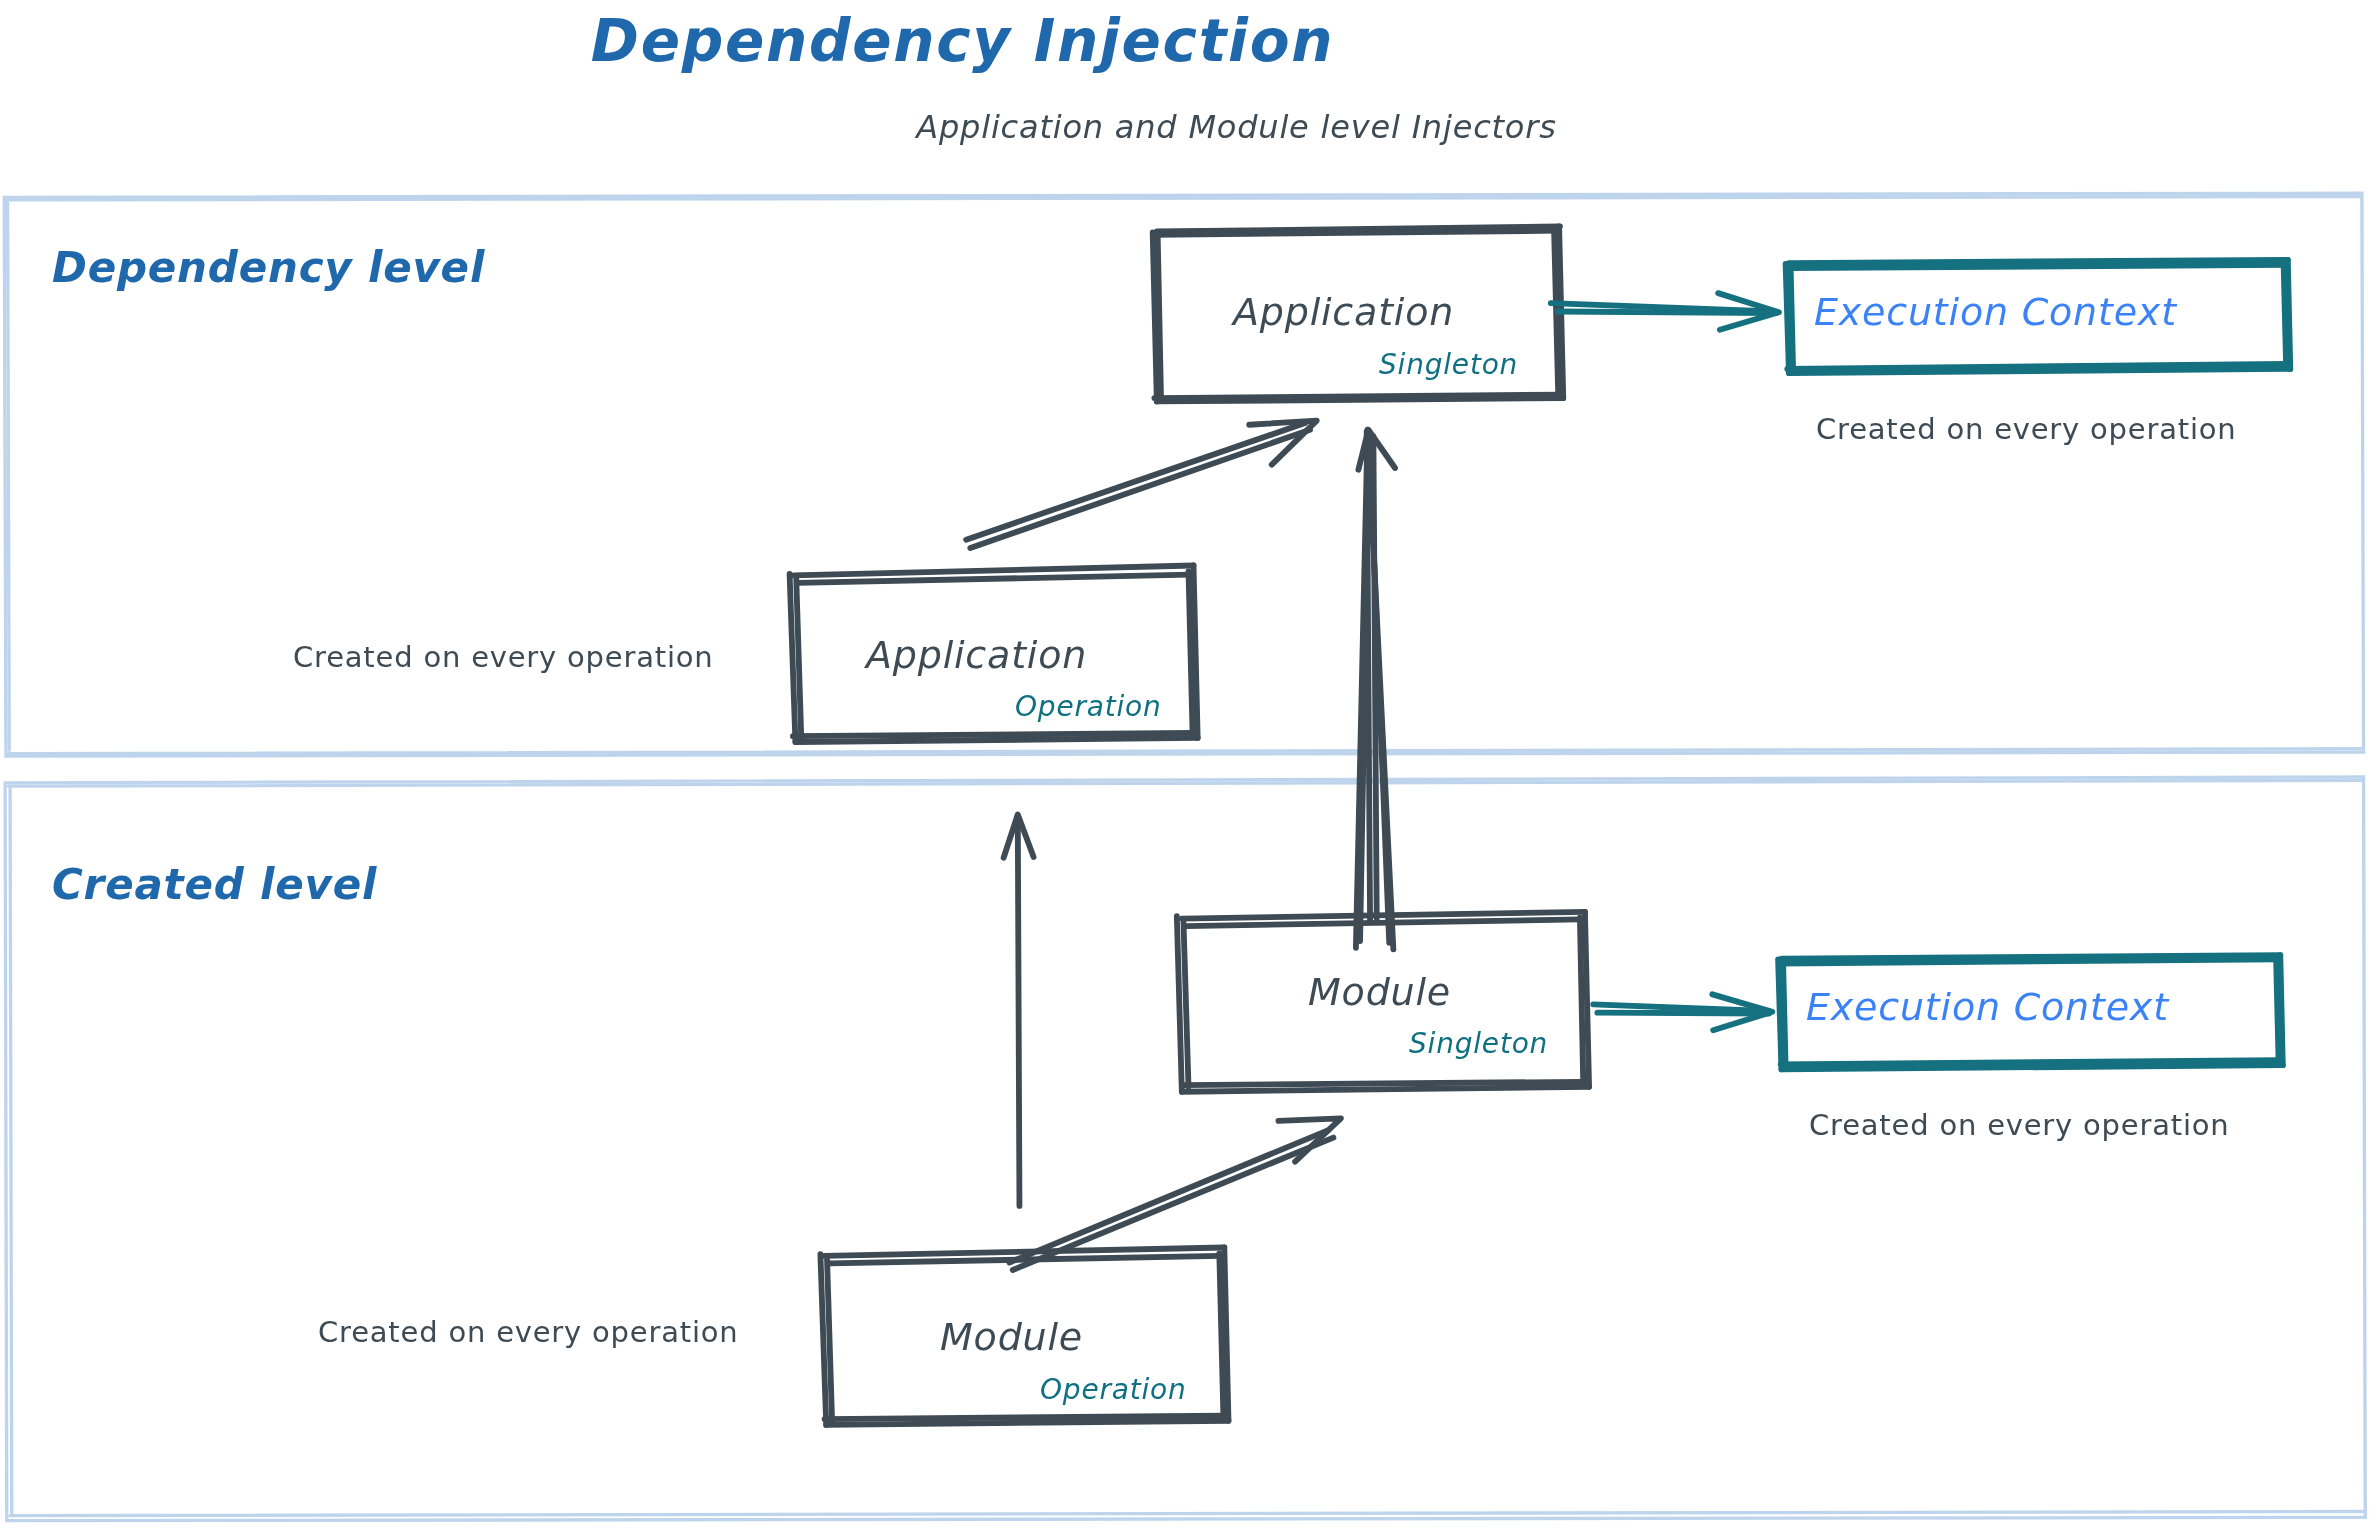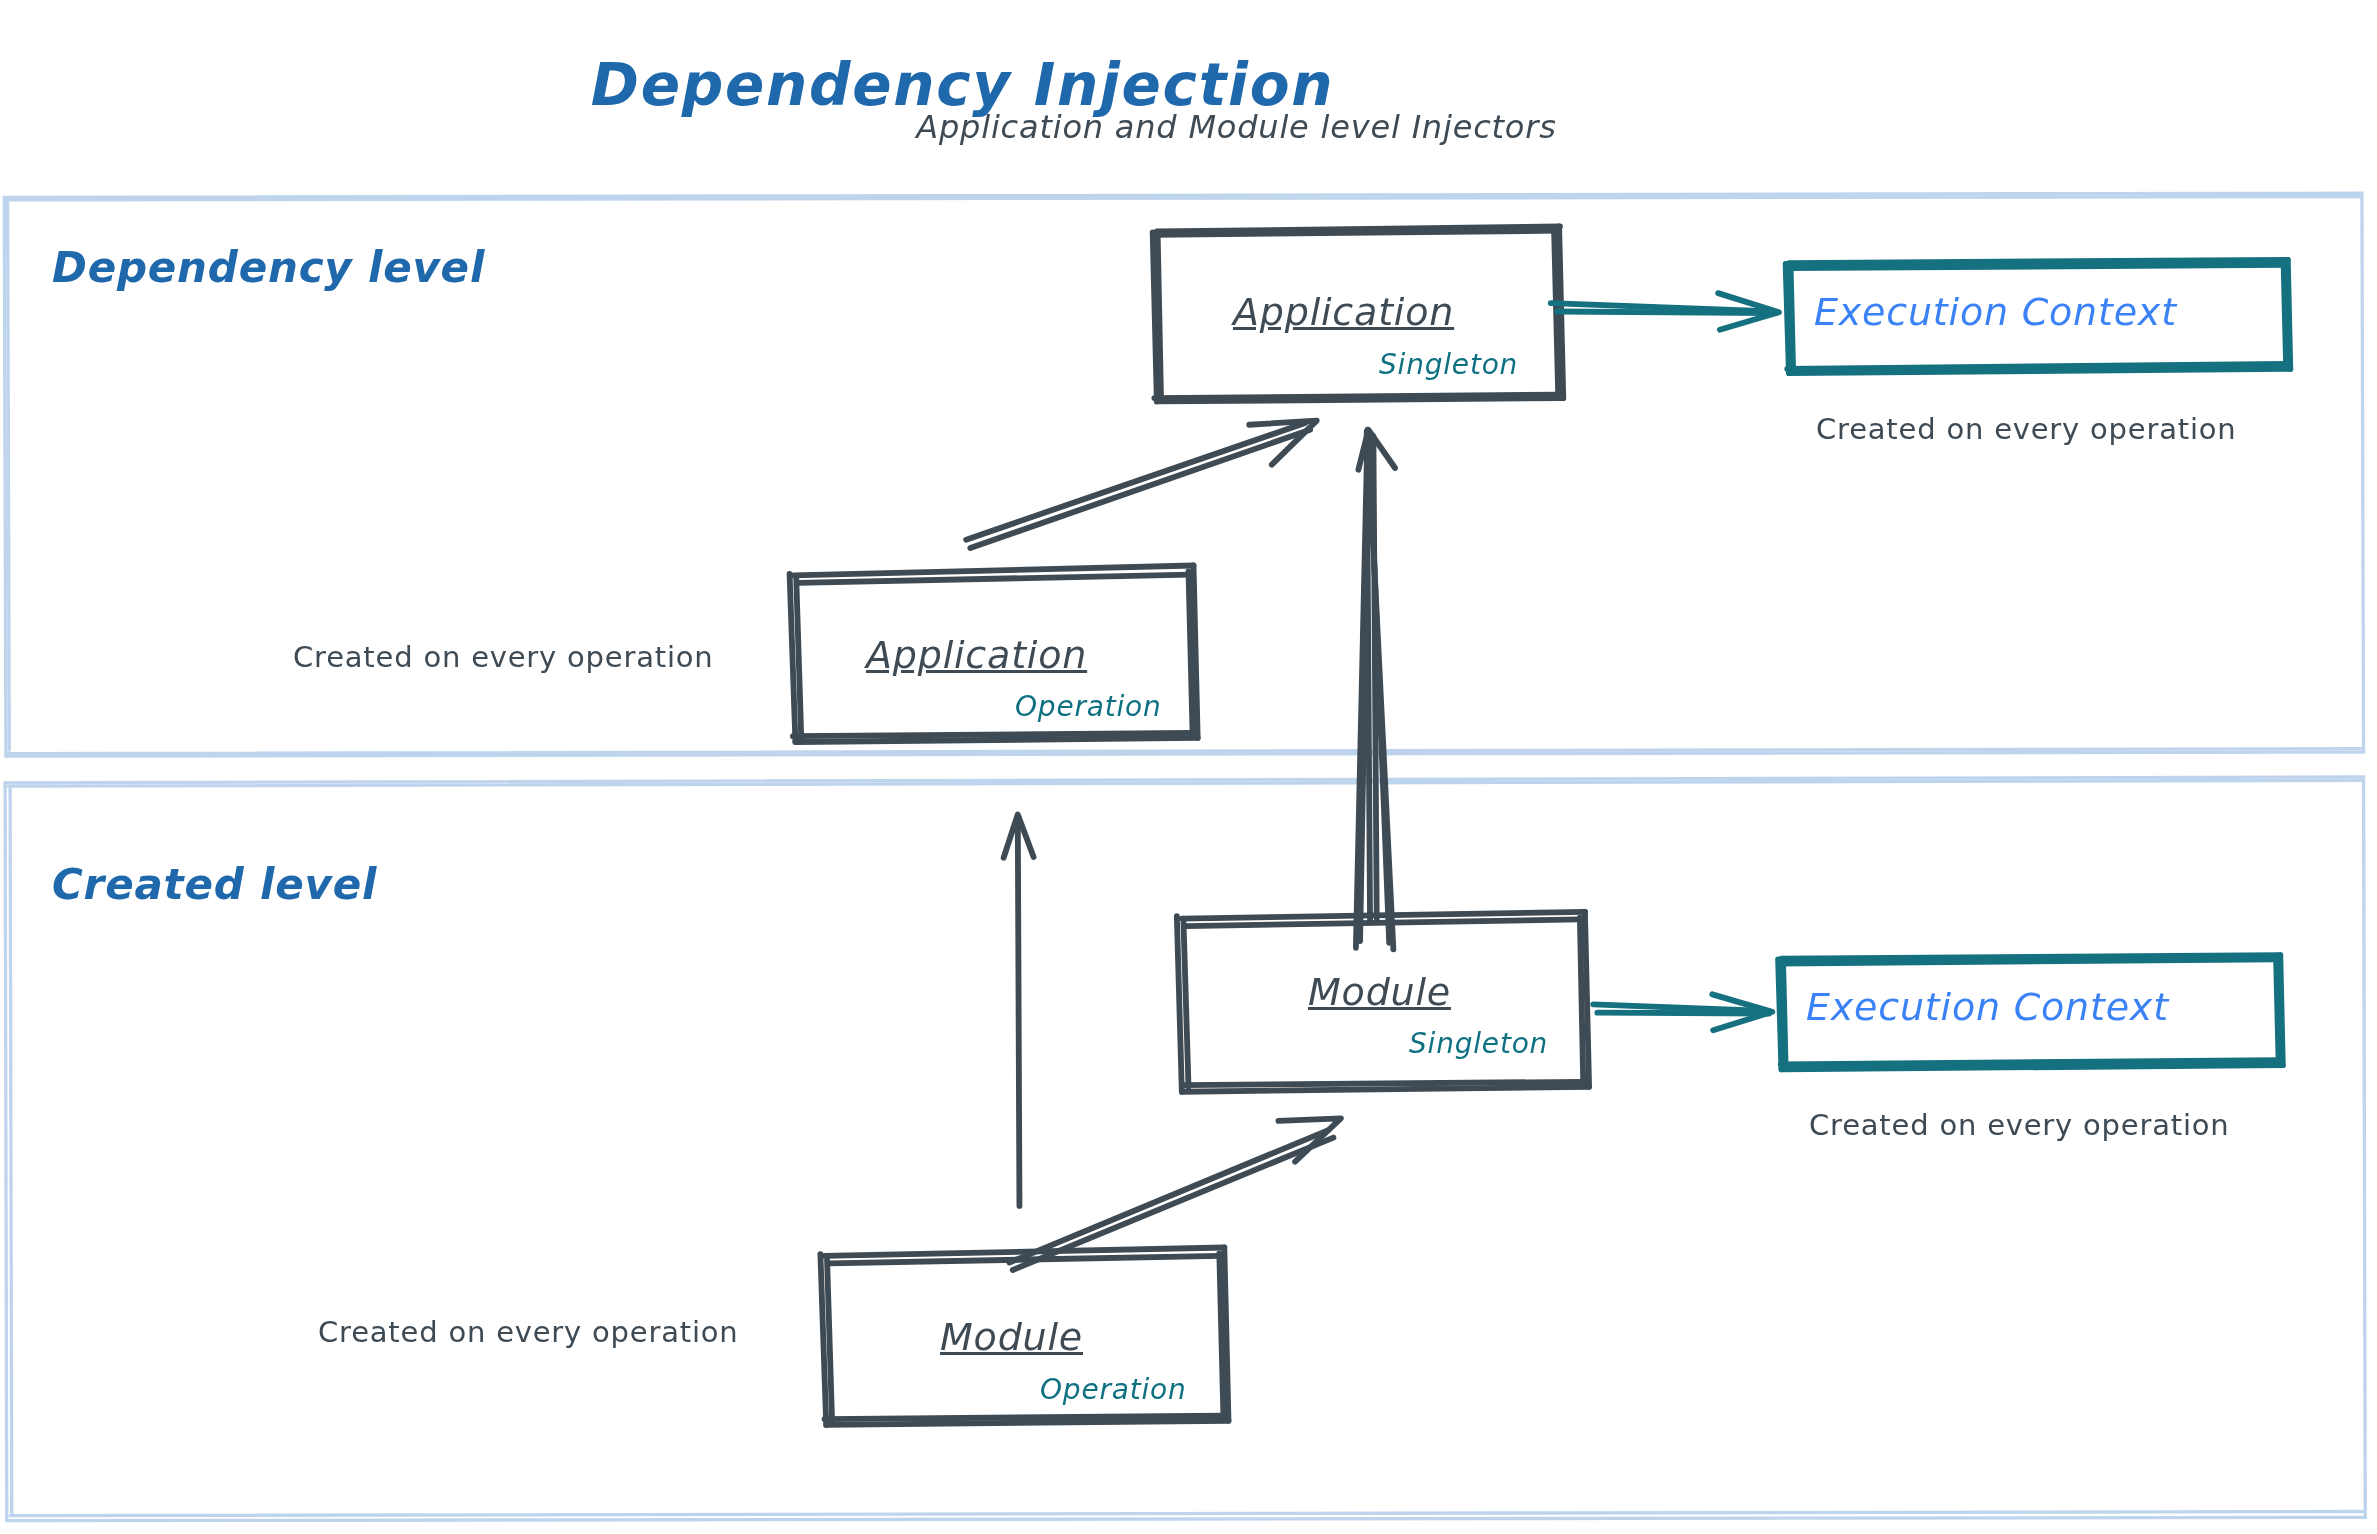--- a/index.html
+++ b/index.html
@@ -36,21 +36,20 @@
     left: 0;
     top: 6.7px;
     width: 1925px;
     text-align: center;
     font-size: 58px;
     font-weight: 700;
     color: #1F68AC;
     letter-spacing: 1.7px;
     font-style: italic;
     font-family: "DejaVu Sans", sans-serif;
-    margin-top: 44px;
   }
   #subtitle {
     left: 0;
     top: 108px;
     width: 2377px;
     text-align: center;
     font-size: 32px;
     color: #3E4A54;
     font-style: italic;
     letter-spacing: 0.8px;
@@ -65,21 +64,20 @@
     font-weight: 600;
     letter-spacing: 0.8px;
   }
 
   
   .node-title {
     font-size: 38px;
     color: #3E4A54;
     font-style: italic;
     letter-spacing: 0.8px;
-    text-decoration: underline;
   }
   .node-scope {
     font-size: 28px;
     color: #0F7082;
     font-style: italic;
     letter-spacing: 0.8px;
   }
   .ec-title {
     font-size: 38px;
     color: #3b82f6;

